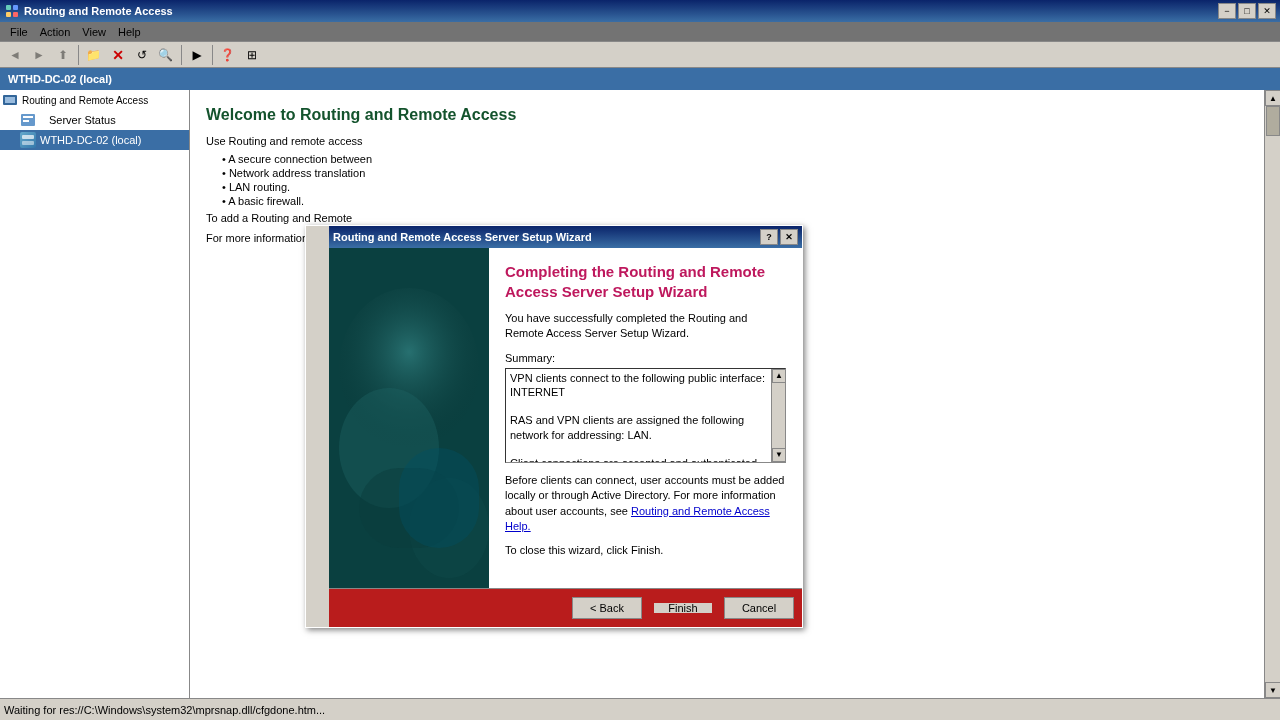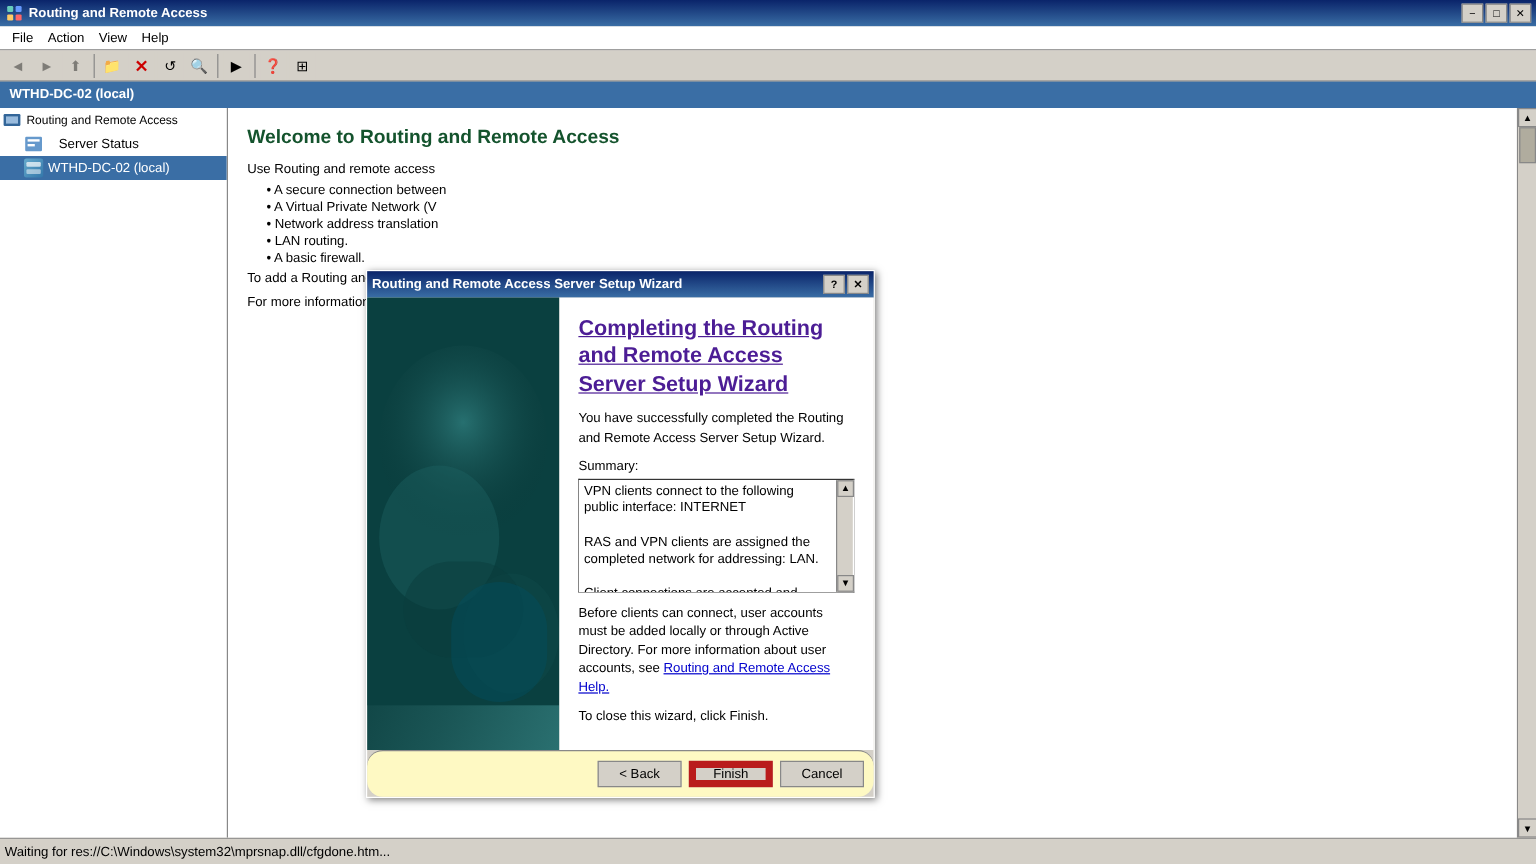--- a/index.html
+++ b/index.html
@@ -49,21 +49,21 @@
       align-items: center;
       justify-content: center;
       font-size: 9px;
       cursor: pointer;
       color: black;
     }
 
     
     .menu-bar {
       height: 20px;
-      background: #ffffff;
+      background: #737373;
       display: flex;
       align-items: center;
       padding: 0 4px;
       border-bottom: 1px solid #888;
     }
     .menu-item {
       padding: 2px 6px;
       font-size: 11px;
       cursor: pointer;
     }
@@ -193,25 +193,26 @@
       align-items: center;
       padding: 0 4px;
       font-size: 11px;
     }
 
     
     .wizard-dialog {
       position: absolute;
       top: 135px;
       left: 305px;
-      width: 424px;
+      width: 498px;
       background: #d4d0c8;
       border: 1px solid #fff;
       box-shadow: 2px 2px 6px rgba(0,0,0,0.5);
       z-index: 20;
+      padding-left: 23px;
     }
     .wizard-title-bar {
       height: 22px;
       background: linear-gradient(to bottom, #0a246a, #3a6ea5);
       display: flex;
       align-items: center;
       padding: 0 4px;
       color: white;
       font-size: 11px;
       font-weight: bold;
@@ -251,26 +252,25 @@
       height: 100px;
       background: rgba(0,80,100,0.4);
       border-radius: 40px;
     }
     .wizard-right-panel {
       flex: 1;
       padding: 14px 16px;
       background: white;
     }
     .wizard-main-title {
-      font-size: 18px;
+      font-size: 15px;
       font-weight: bold;
-      color: #4c1d95;
+      color: #be185d;
       margin-bottom: 10px;
       line-height: 1.3;
-      text-decoration: underline;
     }
     .wizard-description {
       font-size: 11px;
       margin-bottom: 10px;
       line-height: 1.4;
     }
     .wizard-summary-label {
       font-size: 11px;
       margin-bottom: 4px;
     }
@@ -291,27 +291,26 @@
     .wizard-note {
       font-size: 11px;
       line-height: 1.4;
       margin-bottom: 10px;
     }
     .wizard-close-note {
       font-size: 11px;
       margin-bottom: 8px;
     }
     .wizard-footer {
-      background: #fef9c3;
+      background: #b91c1c;
       border-top: 1px solid #888;
       padding: 8px;
       display: flex;
       justify-content: flex-end;
       gap: 6px;
-      border-radius: 13px;
     }
     .wizard-btn {
       height: 22px;
       min-width: 70px;
       background: #d4d0c8;
       border: 1px solid #888;
       font-size: 11px;
       cursor: pointer;
       padding: 0 10px;
       display: flex;
@@ -476,21 +475,20 @@
       </div>
       <span>WTHD-DC-02 (local)</span>
     </div>
   </div>
 
   <div class="content-area" style="position:relative;">
     <div class="content-title">Welcome to Routing and Remote Access</div>
     <div class="content-text">Use Routing and remote access</div>
     <div class="bullet-list">
       <div class="bullet-item">• A secure connection between</div>
-      <div class="bullet-item">• A Virtual Private Network (V</div>
       <div class="bullet-item">• Network address translation</div>
       <div class="bullet-item">• LAN routing.</div>
       <div class="bullet-item">• A basic firewall.</div>
     </div>
     <div class="content-text">To add a Routing and Remote</div>
     <div class="content-text">For more information about se<span class="help-link"> see Help.</span></div>
   </div>
 
   <div class="main-scrollbar">
     <div class="scroll-arrow">▲</div>
@@ -529,21 +527,21 @@
       </div>
 
       <div class="wizard-right-panel">
         <div class="wizard-main-title">Completing the Routing and Remote Access Server Setup Wizard</div>
         <div class="wizard-description">You have successfully completed the Routing and Remote Access Server Setup Wizard.</div>
         <div class="wizard-summary-label">Summary:</div>
         <div class="wizard-summary-box" style="position:relative;">
           <div style="margin-right:16px;">
             <div class="summary-line">VPN clients connect to the following public interface: INTERNET</div>
             <div class="summary-line" style="height:6px;"></div>
-            <div class="summary-line">RAS and VPN clients are assigned the completed network for addressing: LAN.</div>
+            <div class="summary-line">RAS and VPN clients are assigned the following network for addressing: LAN.</div>
             <div class="summary-line" style="height:6px;"></div>
             <div class="summary-line">Client connections are accepted and authenticated</div>
           </div>
           <div class="summary-scrollbar">
             <div class="summary-scrollbar-up">▲</div>
             <div class="summary-scrollbar-down">▼</div>
           </div>
         </div>
         <div class="wizard-note">
           <span>Before clients can connect, user accounts must be added locally or through Active Directory. For more information about user accounts, see </span><span class="wizard-link">Routing and Remote Access Help.</span>

